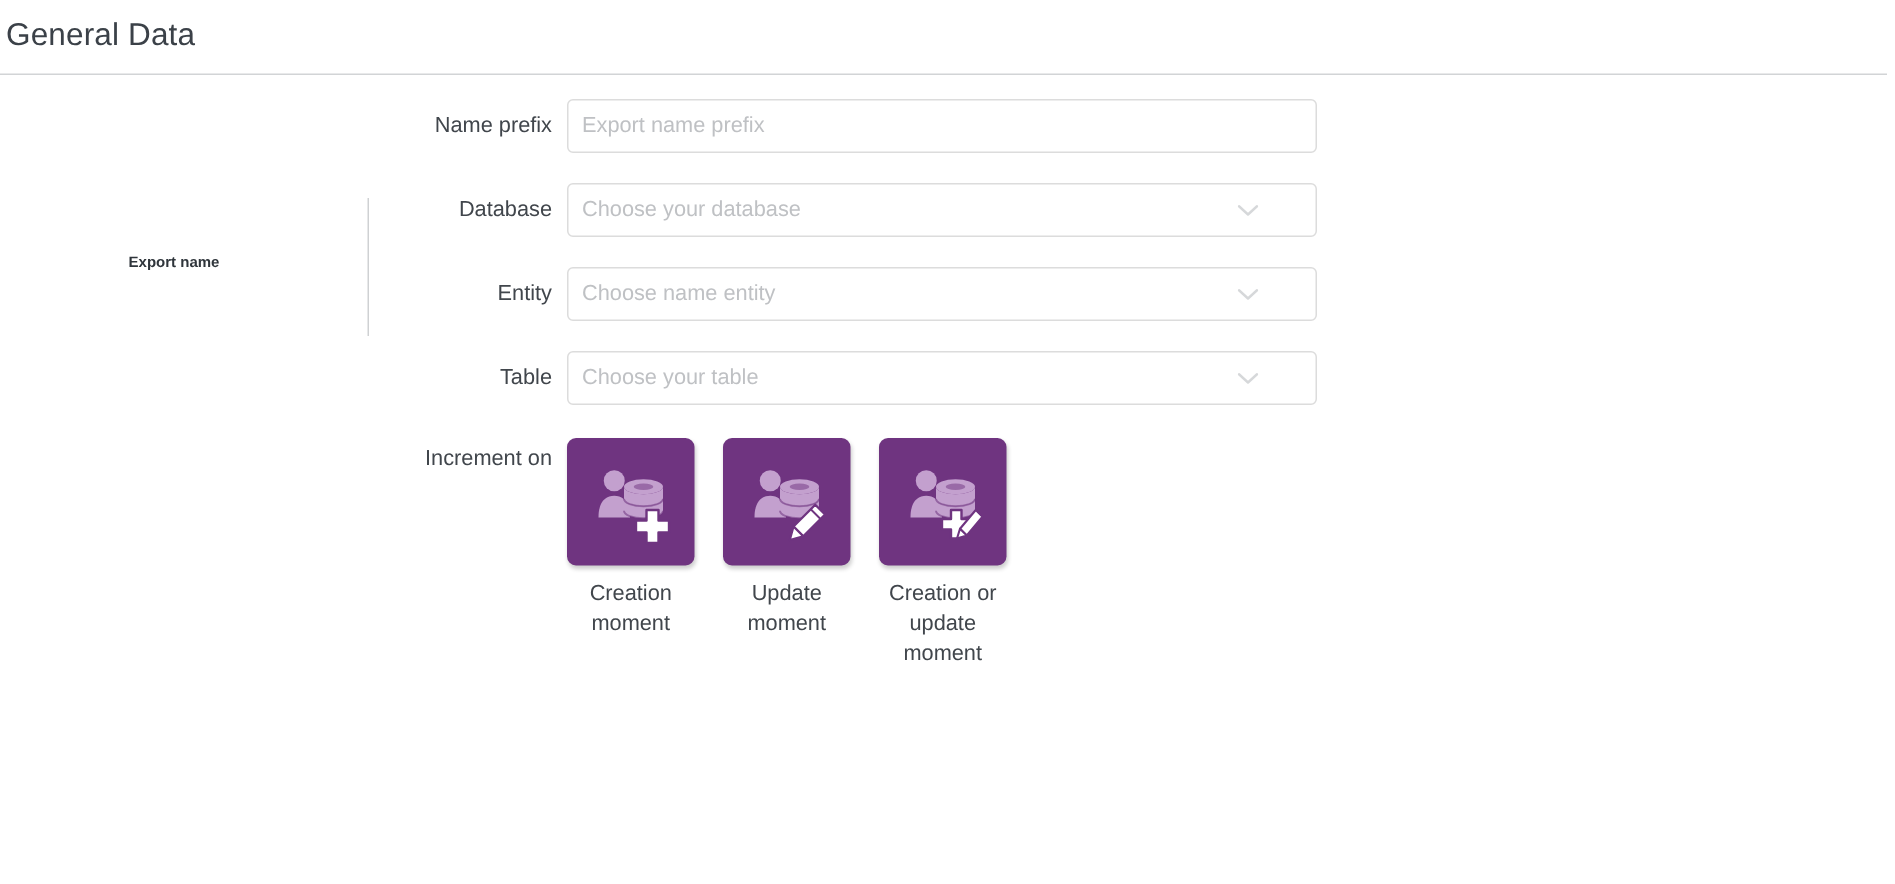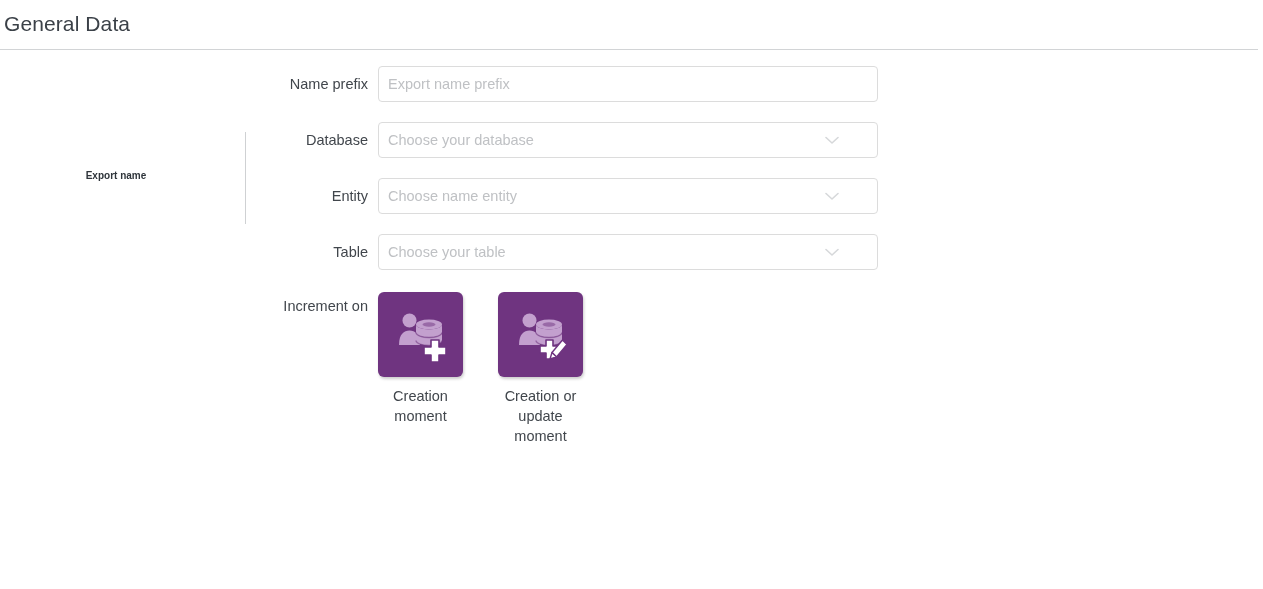--- a/index.html
+++ b/index.html
@@ -132,21 +132,21 @@
     width: 378px;
     padding-right: 10px;
     text-align: right;
     font-size: 14.5px;
     color: #41464c;
     white-space: nowrap;
     padding-top: 6px;
   }
   .tiles {
     display: flex;
-    gap: 35px;
+    gap: 19px;
   }
   .tile {
     width: 85px;
     display: flex;
     flex-direction: column;
     align-items: center;
     cursor: pointer;
   }
   .tile-icon {
     width: 85px;
@@ -250,35 +250,58 @@
               <path d="M23 25.5 v8 a13 5 0 0 0 26 0 v-8 a13 5 0 0 1 -26 0 Z" fill="#c3a0ce"></path>
               <path d="M23 25.5 a13 5 0 0 0 26 0" fill="none" stroke="#6f3480" stroke-width="1.3" opacity=".55"></path>
               <path d="M23 33.5 a13 5 0 0 0 26 0" fill="none" stroke="#6f3480" stroke-width="1.3" opacity=".55"></path>
 
               <path d="M38 33 h8 v7 h7 v8 h-7 v7 h-8 v-7 h-7 v-8 h7 Z" fill="#ffffff" stroke="#6f3480" stroke-width="1.6" stroke-linejoin="round"></path>
             </svg>
           </div>
           <div class="tile-caption">Creation moment</div>
         </div>
 
-
         <div class="tile">
           <div class="tile-icon">
             <svg width="56" height="56" viewBox="0 0 56 56">
 
               <circle cx="16.5" cy="13.5" r="7" fill="#c3a0ce"></circle>
               <path d="M6 38 C6 27 11 23.5 16.5 23.5 C22 23.5 27 27 27 38 Z" fill="#c3a0ce"></path>
 
               <ellipse cx="36" cy="17.5" rx="13" ry="5" fill="#c3a0ce"></ellipse>
               <ellipse cx="36" cy="17.5" rx="6.5" ry="2.2" fill="#6f3480" opacity=".5"></ellipse>
               <path d="M23 17.5 v8 a13 5 0 0 0 26 0 v-8 a13 5 0 0 1 -26 0 Z" fill="#c3a0ce"></path>
               <path d="M23 25.5 v8 a13 5 0 0 0 26 0 v-8 a13 5 0 0 1 -26 0 Z" fill="#c3a0ce"></path>
               <path d="M23 25.5 a13 5 0 0 0 26 0" fill="none" stroke="#6f3480" stroke-width="1.3" opacity=".55"></path>
               <path d="M23 33.5 a13 5 0 0 0 26 0" fill="none" stroke="#6f3480" stroke-width="1.3" opacity=".55"></path>
 
+              <g stroke="#6f3480" stroke-width="1.5" stroke-linejoin="round">
+                <path d="M46.5 29.5 L53 36 L38.5 50.5 L32 44 Z" fill="#ffffff"></path>
+                <path d="M32 44 L38.5 50.5 L29.5 53 Z" fill="#ffffff"></path>
+                <path d="M43.5 32.5 L50 39" fill="none" stroke-width="1.3"></path>
+              </g>
+            </svg>
+          </div>
+          <div class="tile-caption">Update moment</div>
+        </div>
+
+        <div class="tile">
+          <div class="tile-icon">
+            <svg width="56" height="56" viewBox="0 0 56 56">
+
+              <circle cx="16.5" cy="13.5" r="7" fill="#c3a0ce"></circle>
+              <path d="M6 38 C6 27 11 23.5 16.5 23.5 C22 23.5 27 27 27 38 Z" fill="#c3a0ce"></path>
+
+              <ellipse cx="36" cy="17.5" rx="13" ry="5" fill="#c3a0ce"></ellipse>
+              <ellipse cx="36" cy="17.5" rx="6.5" ry="2.2" fill="#6f3480" opacity=".5"></ellipse>
+              <path d="M23 17.5 v8 a13 5 0 0 0 26 0 v-8 a13 5 0 0 1 -26 0 Z" fill="#c3a0ce"></path>
+              <path d="M23 25.5 v8 a13 5 0 0 0 26 0 v-8 a13 5 0 0 1 -26 0 Z" fill="#c3a0ce"></path>
+              <path d="M23 25.5 a13 5 0 0 0 26 0" fill="none" stroke="#6f3480" stroke-width="1.3" opacity=".55"></path>
+              <path d="M23 33.5 a13 5 0 0 0 26 0" fill="none" stroke="#6f3480" stroke-width="1.3" opacity=".55"></path>
+
               <path d="M33 33 h7 v6 h6 v7 h-6 v6 h-7 v-6 h-6 v-7 h6 Z" fill="#ffffff" stroke="#6f3480" stroke-width="1.6" stroke-linejoin="round"></path>
 
               <g stroke="#6f3480" stroke-width="1.4" stroke-linejoin="round">
                 <path d="M49.5 33 L54 37.5 L43.5 50 L39 45.5 Z" fill="#ffffff"></path>
                 <path d="M39 45.5 L43.5 50 L37 52 Z" fill="#ffffff"></path>
               </g>
             </svg>
           </div>
           <div class="tile-caption">Creation or update moment</div>
         </div>

